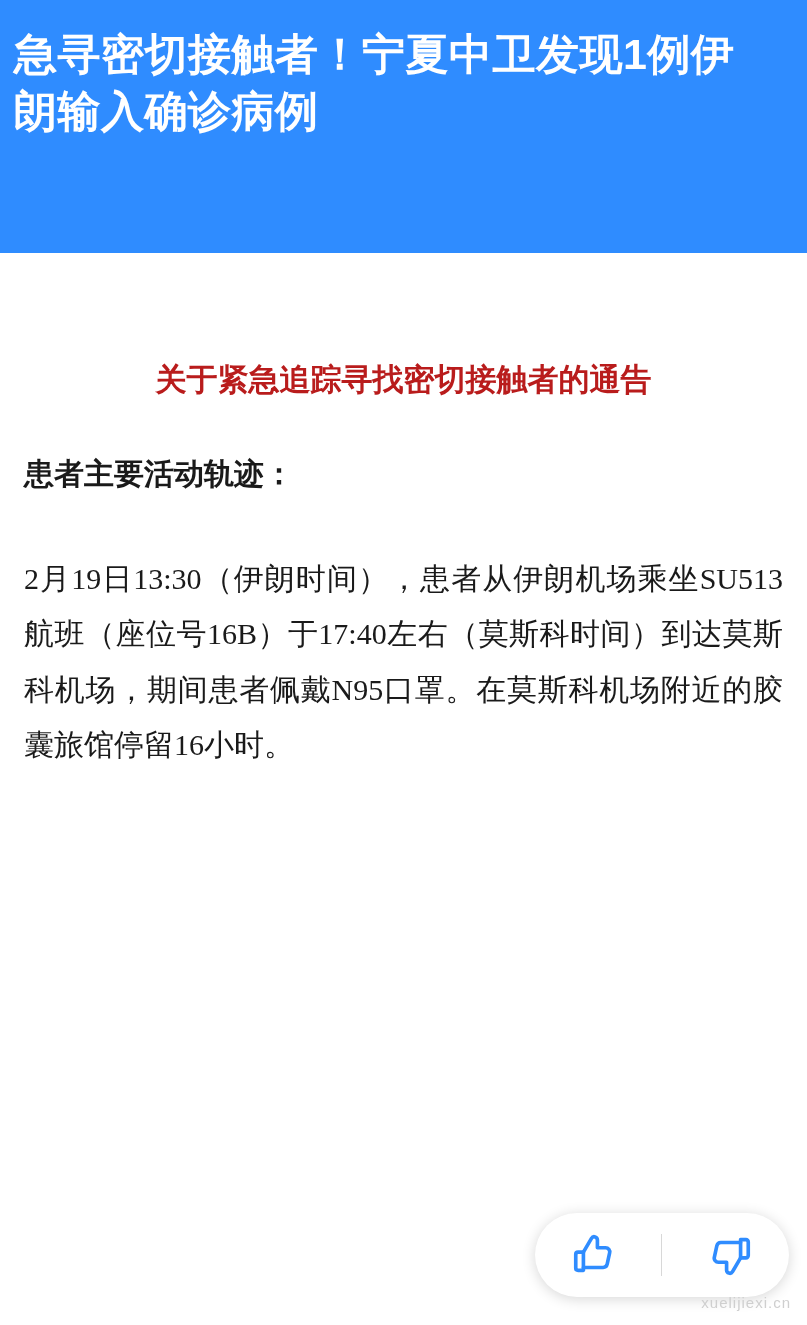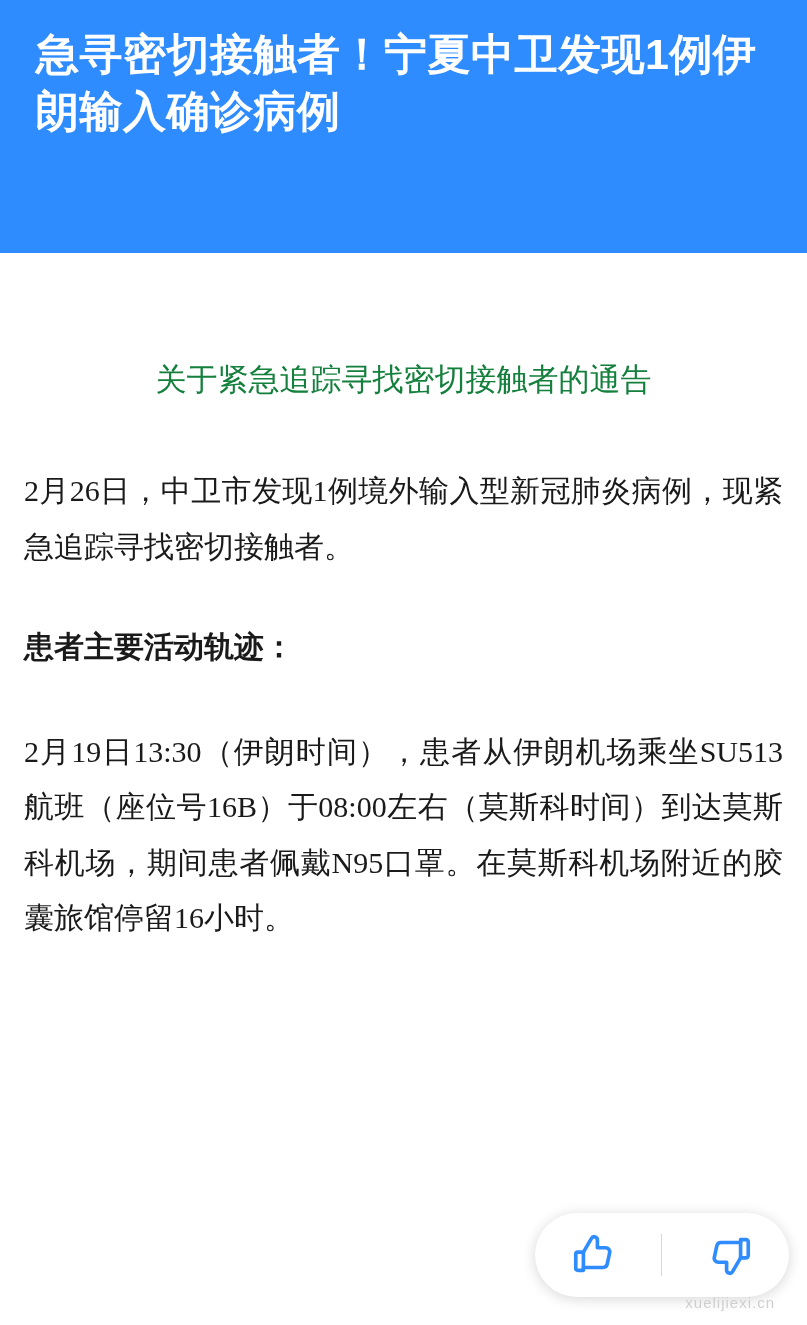--- a/index.html
+++ b/index.html
@@ -14,42 +14,42 @@
     overflow: hidden;
     position: relative;
   }
 
   
   .header-banner {
     background: #2f8cff;
     width: 100%;
     height: 253px;
     box-sizing: border-box;
-    padding: 26px 30px 0 36px;
+    padding: 26px 30px 0 14px;
   }
   .header-title {
     color: #ffffff;
     font-family: "Liberation Sans", "DejaVu Sans", sans-serif;
     font-weight: bold;
     font-size: 43px;
     line-height: 1.32;
     letter-spacing: 0.5px;
     margin: 0;
   }
 
   
   .article {
     box-sizing: border-box;
     padding: 0 24px;
   }
   .article-title {
     text-align: center;
-    font-weight: normal;
+    font-weight: bold;
     font-size: 31px;
-    color: #15803d;
+    color: #b91c1c;
     margin: 0;
     padding-top: 105px;
     line-height: 1.4;
     font-family: "Liberation Sans", "DejaVu Sans", sans-serif;
   }
   .para {
     font-size: 30px;
     line-height: 1.85;
     color: #1a1a1a;
     margin: 0;
@@ -92,41 +92,40 @@
     height: 42px;
     background: #d8d8d8;
   }
   .reaction-btn svg {
     display: block;
   }
 
   
   .watermark {
     position: absolute;
-    right: 32px;
+    right: 16px;
     bottom: 14px;
     font-size: 15px;
     color: #cfcfcf;
     font-family: "Liberation Sans", "DejaVu Sans", sans-serif;
     letter-spacing: 1px;
     white-space: nowrap;
   }
 </style>
 </head>
 <body>
 
 <div class="header-banner">
   <h1 class="header-title">急寻密切接触者！宁夏中卫发现1例伊朗输入确诊病例</h1>
 </div>
 
 <div class="article">
   <h2 class="article-title">关于紧急追踪寻找密切接触者的通告</h2>
-  <p class="para first">2月26日，中卫市发现1例境外输入型新冠肺炎病例，现紧急追踪寻找密切接触者。</p>
   <p class="para bold">患者主要活动轨迹：</p>
-  <p class="para">2月19日13:30（伊朗时间），患者从伊朗机场乘坐SU513航班（座位号16B）于08:00左右（莫斯科时间）到达莫斯科机场，期间患者佩戴N95口罩。在莫斯科机场附近的胶囊旅馆停留16小时。</p>
+  <p class="para">2月19日13:30（伊朗时间），患者从伊朗机场乘坐SU513航班（座位号16B）于17:40左右（莫斯科时间）到达莫斯科机场，期间患者佩戴N95口罩。在莫斯科机场附近的胶囊旅馆停留16小时。</p>
 </div>
 
 <div class="reaction-bar">
   <div class="reaction-btn">
     <span>
       <svg width="46" height="46" viewBox="0 0 24 24" fill="none" stroke="#2f8cff" stroke-width="1.9" stroke-linecap="round" stroke-linejoin="round">
         <path d="M7 10.5v9.5H4.2a1.2 1.2 0 0 1-1.2-1.2v-7.1A1.2 1.2 0 0 1 4.2 10.5H7z"></path>
         <path d="M7 10.5l4.2-7.2c.9-1.5 3.1-.8 3.1.9v4h4.3c1.4 0 2.4 1.3 2.1 2.6l-1.3 6a2.2 2.2 0 0 1-2.1 1.7H7"></path>
       </svg>
     </span>

